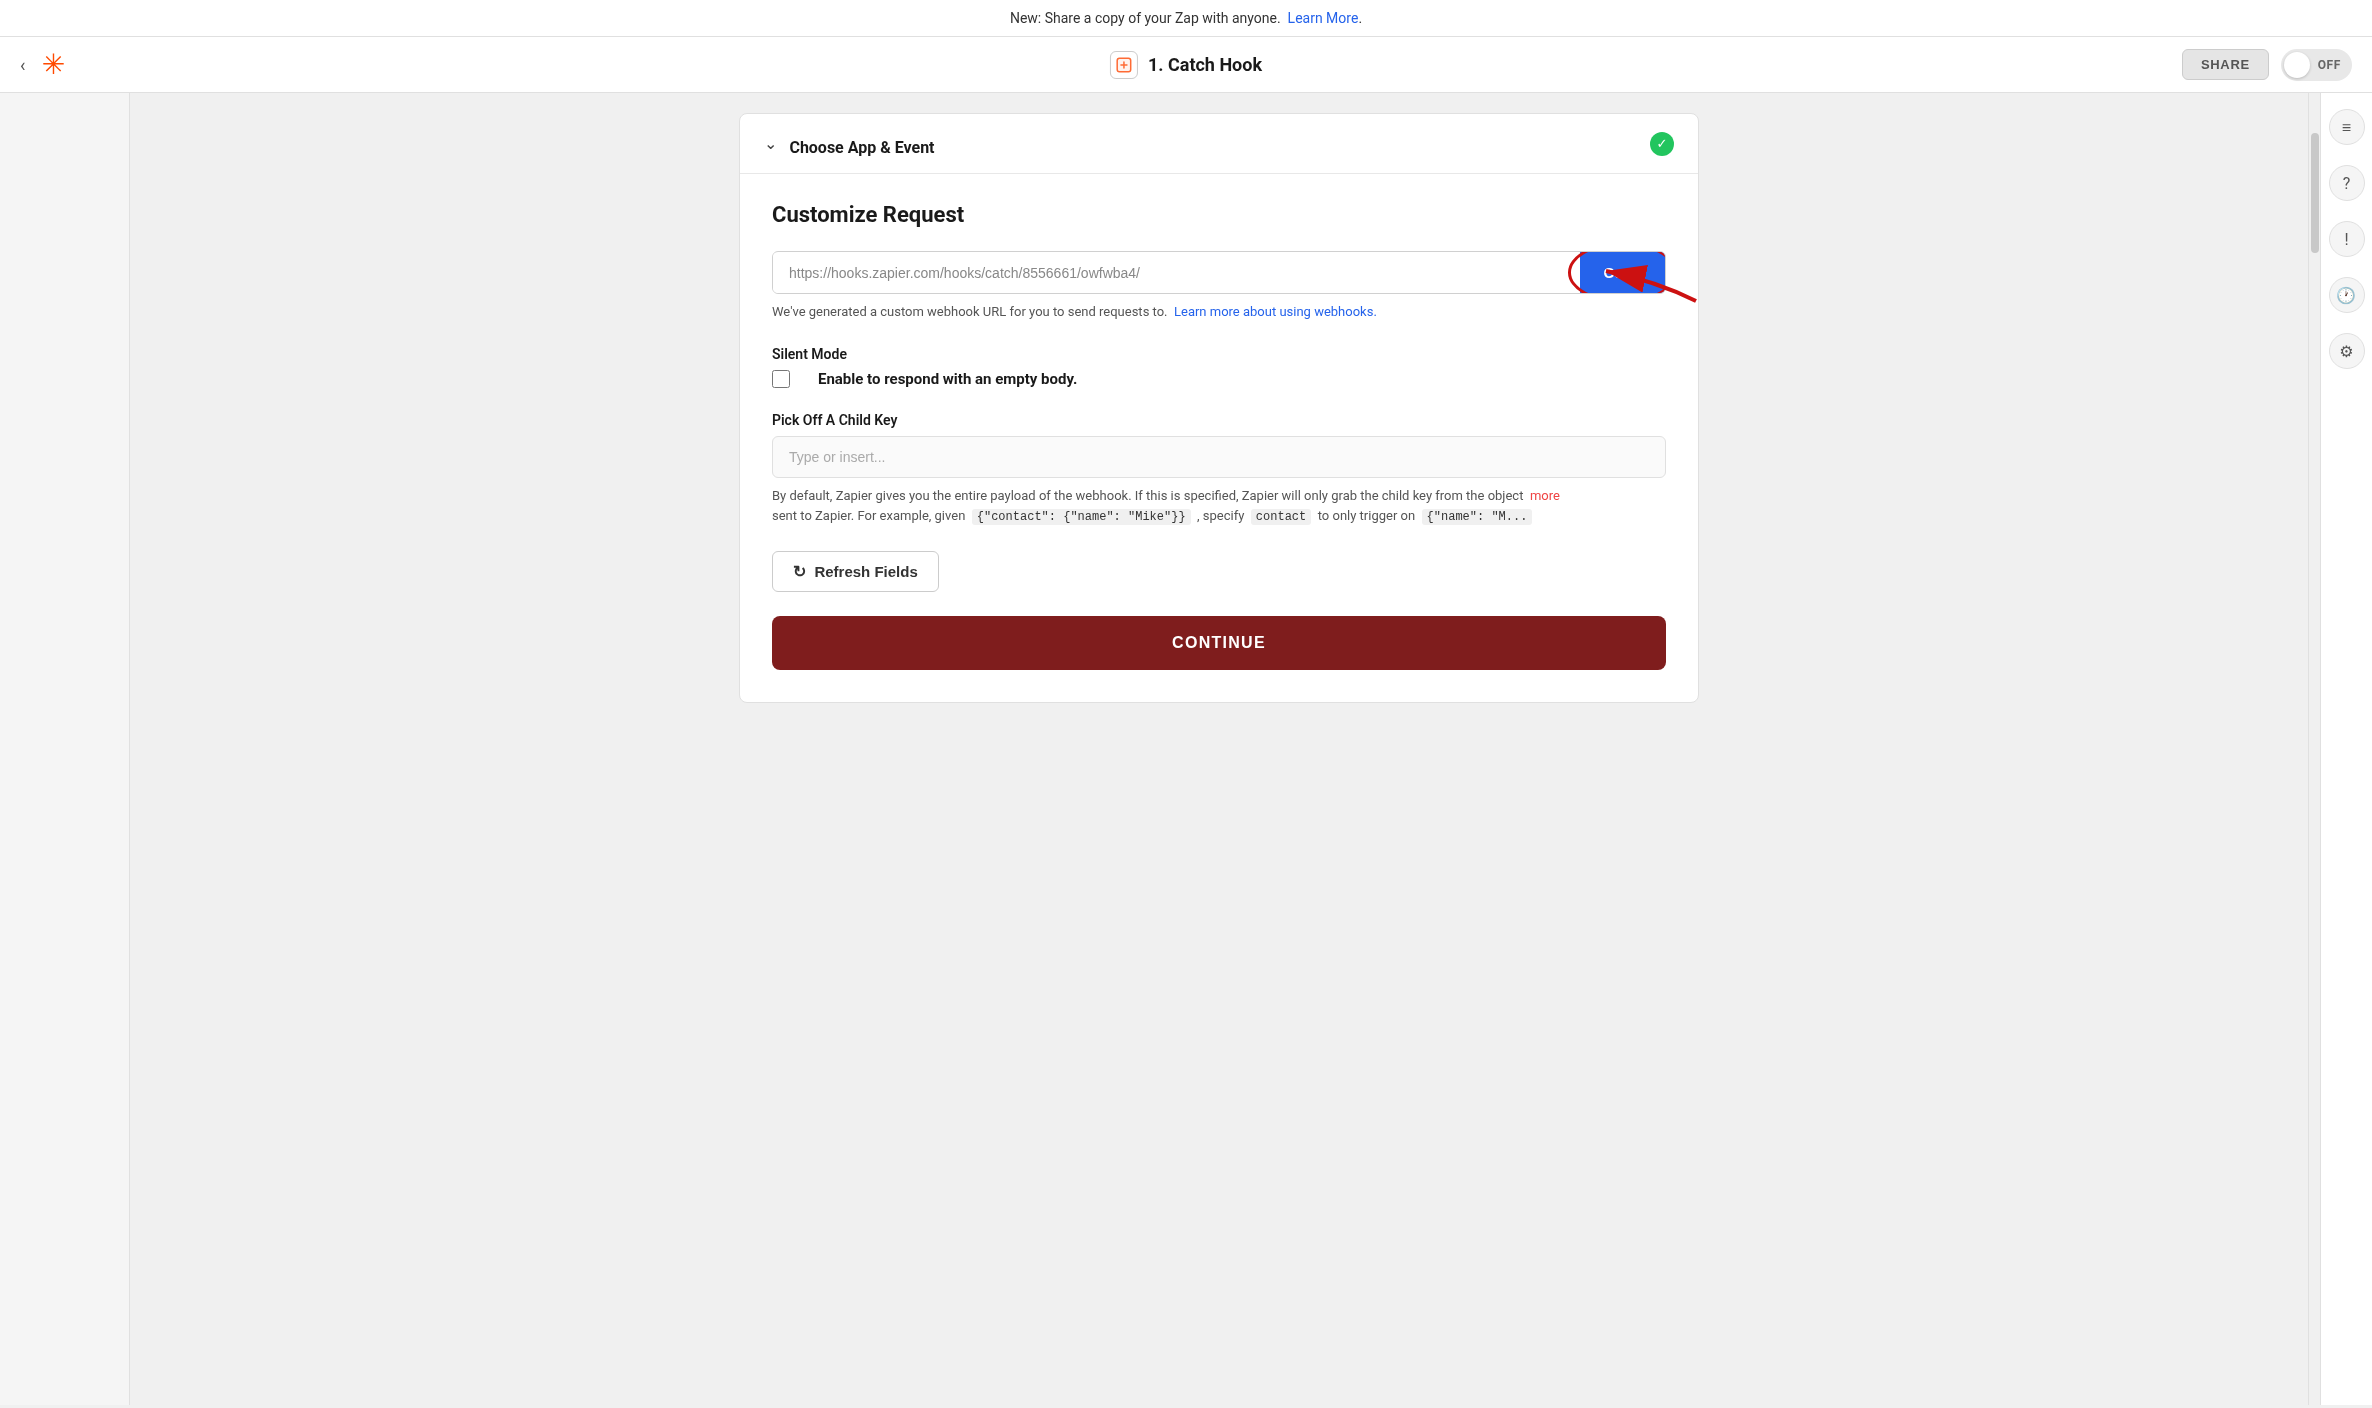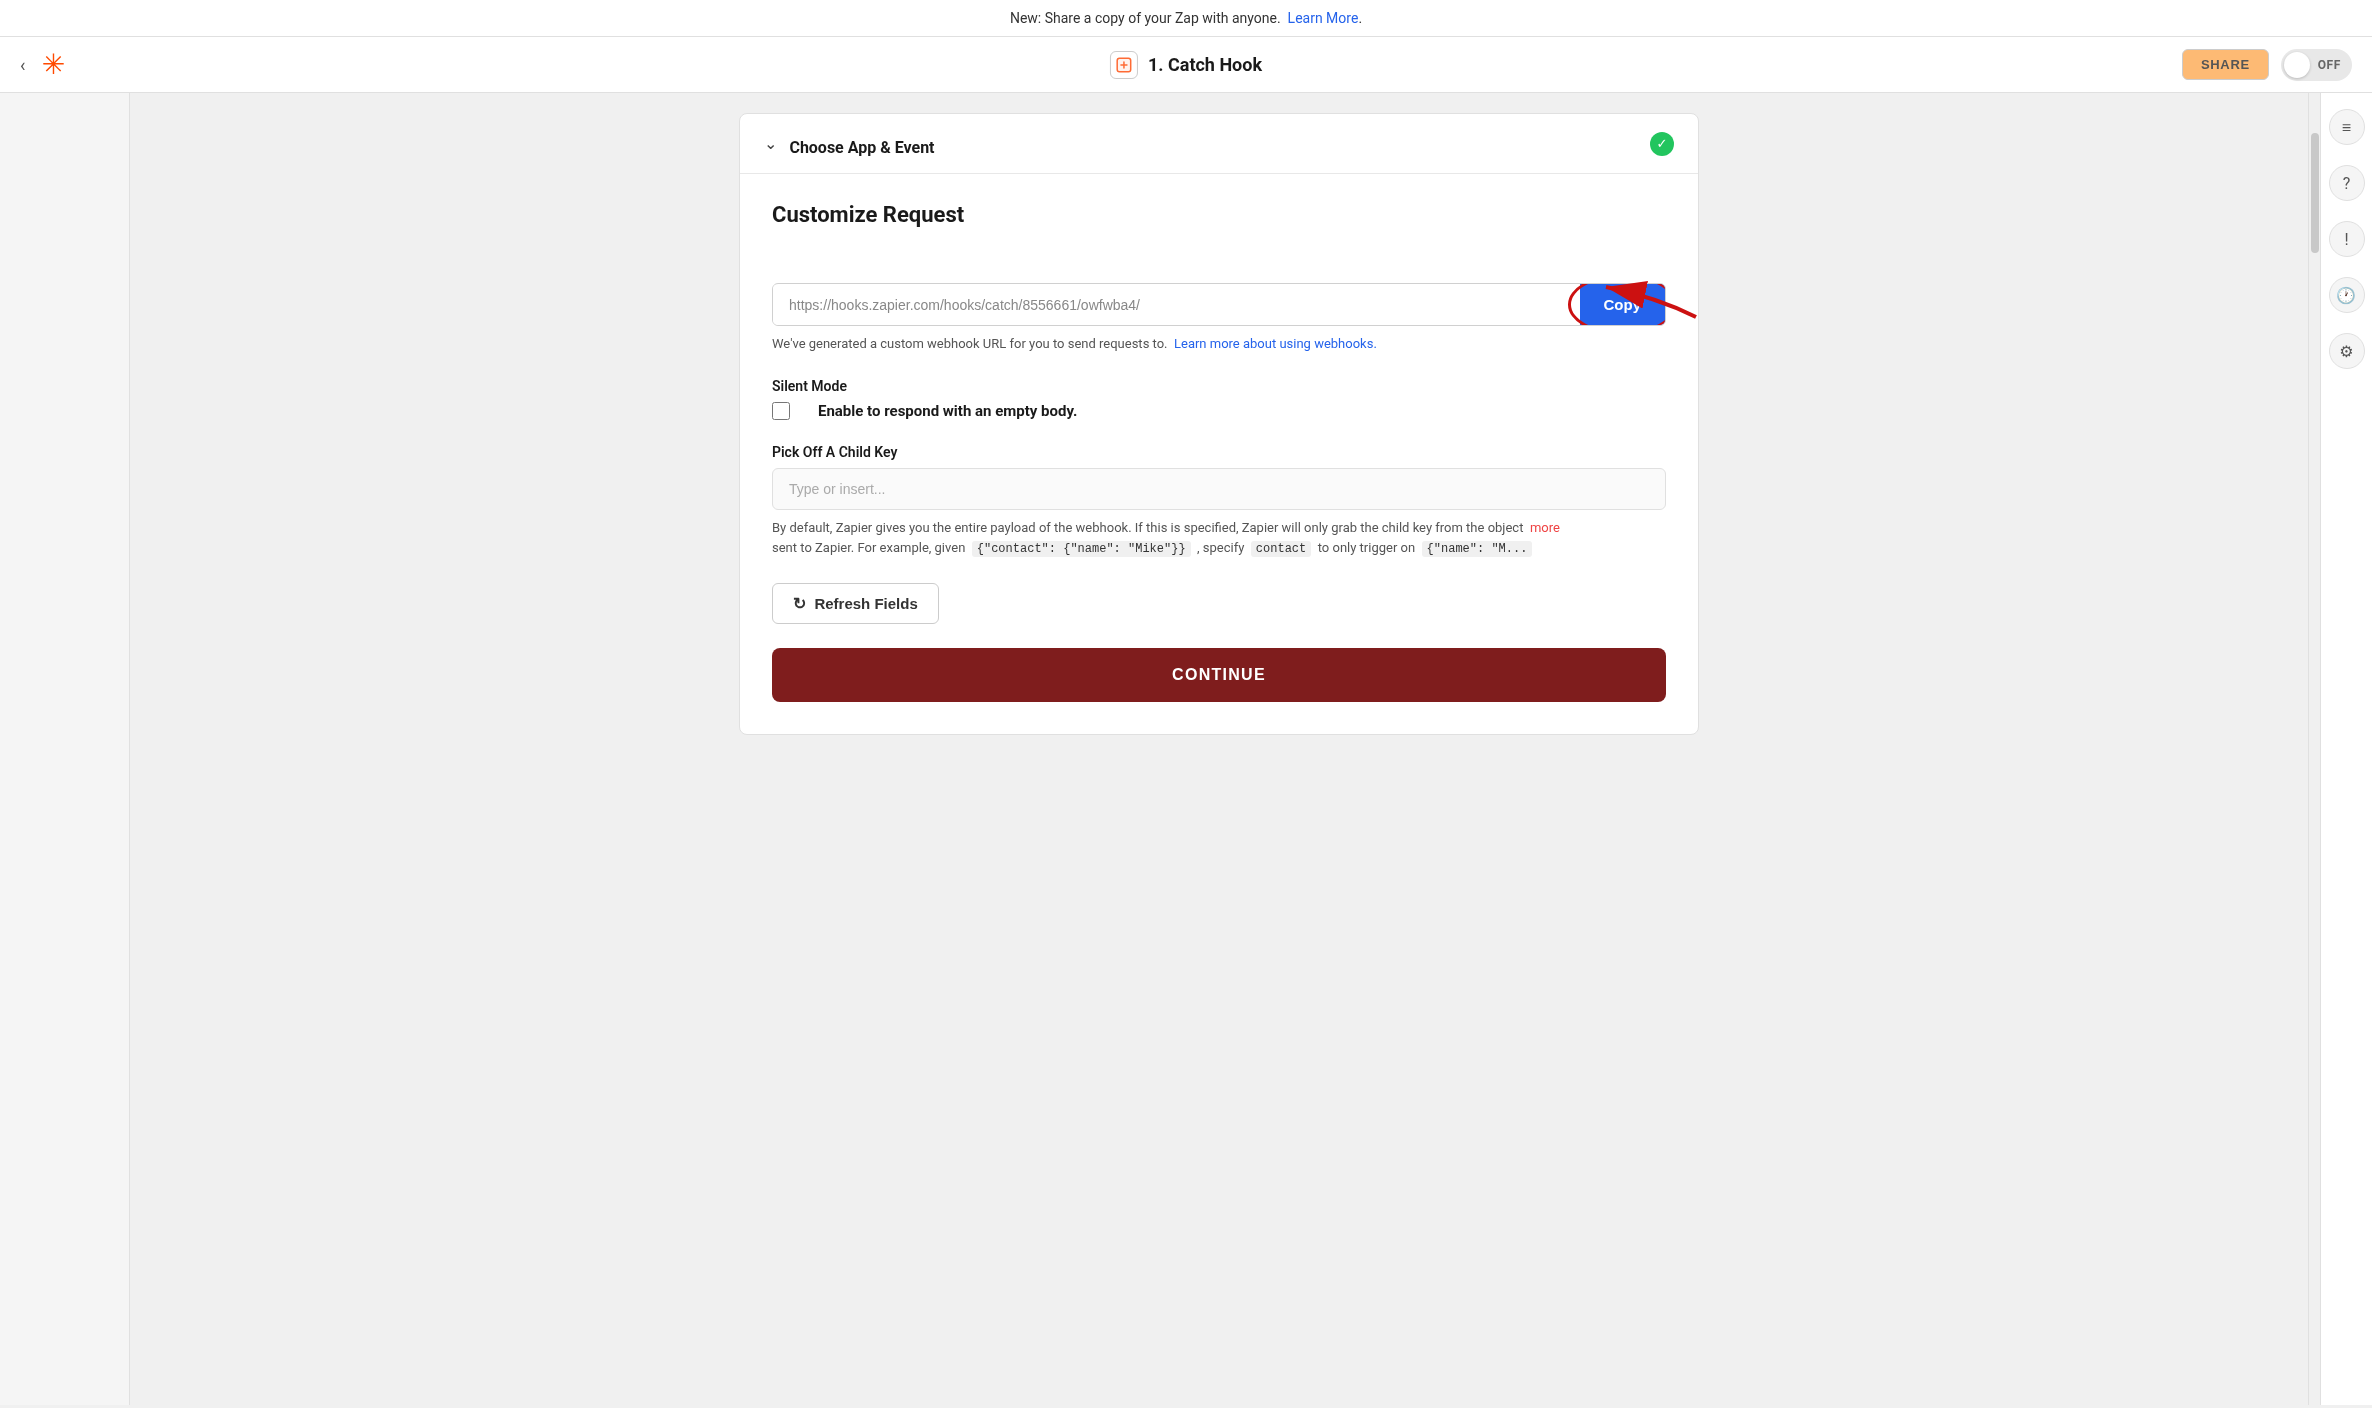--- a/index.html
+++ b/index.html
@@ -88,21 +88,21 @@
       font-weight: 700;
       color: #1a1a1a;
     }
 
     .header-right {
       display: flex;
       align-items: center;
       gap: 12px;
     }
     .share-button {
-      background: #fdba74;
+      background: #e5e5e5;
       border: 1.5px solid #ccc;
       border-radius: 6px;
       padding: 7px 18px;
       font-size: 13px;
       font-weight: 600;
       color: #555;
       cursor: pointer;
       letter-spacing: 0.05em;
     }
     .toggle-container {
@@ -443,21 +443,21 @@
         </div>
         <div class="check-circle">✓</div>
       </div>
 
       <div class="customize-section">
         <h2 class="customize-title">Customize Request</h2>
 
         
         <div class="field-group">
           <div style="position: relative; display: flex; align-items: center;">
-            <div class="webhook-url-container" style="flex:1; position:relative;margin-top:32px;">
+            <div class="webhook-url-container" style="flex:1; position:relative;">
               <input class="webhook-url-input" type="text" readonly="" value="https://hooks.zapier.com/hooks/catch/8556661/owfwba4/" style="">
 
               <div style="position:relative; display:inline-flex; align-items:center;">
                 <button class="copy-button">Copy</button>
 
                 <div style="
                   position: absolute;
                   top: -10px;
                   left: -12px;
                   right: -12px;

